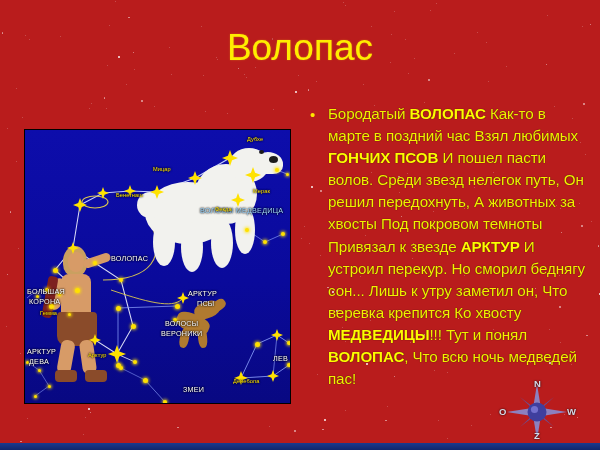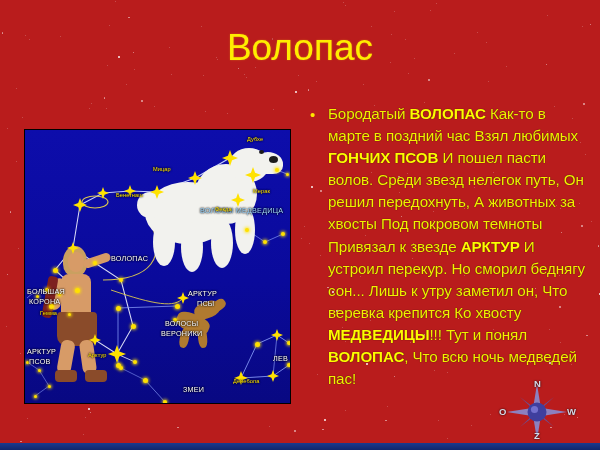--- a/index.html
+++ b/index.html
@@ -499,21 +499,21 @@
     <div id="chartlabels">
         <span class="clabel cyan big" style="left:175px;top:77px;">ВОЛОСЫ МЕДВЕДИЦА</span>
         <span class="clabel white big" style="left:86px;top:125px;">ВОЛОПАС</span>
         <span class="clabel white big" style="left:163px;top:160px;">АРКТУР</span>
         <span class="clabel white big" style="left:172px;top:170px;">ПСЫ</span>
         <span class="clabel white big" style="left:140px;top:190px;">ВОЛОСЫ</span>
         <span class="clabel white big" style="left:136px;top:200px;">ВЕРОНИКИ</span>
         <span class="clabel white big" style="left:2px;top:158px;">БОЛЬШАЯ</span>
         <span class="clabel white big" style="left:4px;top:168px;">КОРОНА</span>
         <span class="clabel white big" style="left:2px;top:218px;">АРКТУР</span>
-        <span class="clabel white big" style="left:4px;top:228px;">ПСОВ</span>
+        <span class="clabel white big" style="left:4px;top:228px;">ДЕВА</span>
         <span class="clabel white big" style="left:248px;top:225px;">ЛЕВ</span>
         <span class="clabel white big" style="left:158px;top:256px;">ЗМЕИ</span>
         <span class="clabel yellow " style="left:222px;top:6px;">Дубхе</span>
         <span class="clabel yellow " style="left:128px;top:36px;">Мицар</span>
         <span class="clabel yellow " style="left:91px;top:62px;">Бенетнаш</span>
         <span class="clabel yellow " style="left:228px;top:58px;">Мерак</span>
         <span class="clabel yellow " style="left:190px;top:76px;">Фекда</span>
         <span class="clabel yellow " style="left:15px;top:180px;">Гемма</span>
         <span class="clabel yellow " style="left:63px;top:222px;">Арктур</span>
         <span class="clabel yellow " style="left:208px;top:248px;">Денебола</span>

